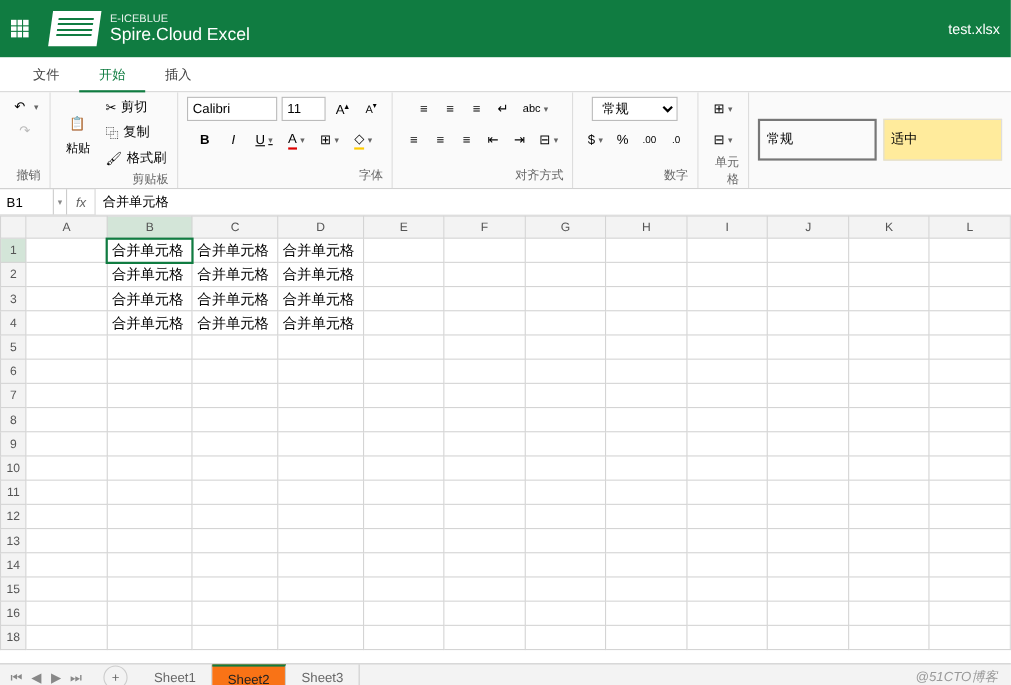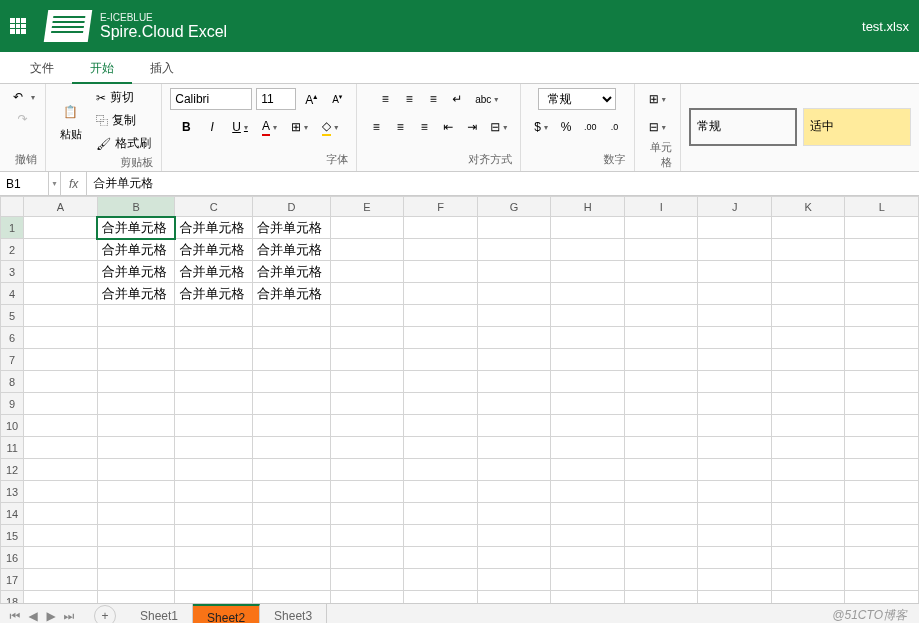--- a/index.html
+++ b/index.html
@@ -520,35 +520,20 @@
           <td></td>
           <td></td>
           <td></td>
           <td></td>
           <td></td>
           <td></td>
           <td></td>
           <td></td>
         </tr>
         <tr>
-          <th class="row-hdr">17</th>
-          <td></td>
-          <td></td>
-          <td></td>
-          <td></td>
-          <td></td>
-          <td></td>
-          <td></td>
-          <td></td>
-          <td></td>
-          <td></td>
-          <td></td>
-          <td></td>
-        </tr>
-        <tr>
           <th class="row-hdr">18</th>
           <td></td>
           <td></td>
           <td></td>
           <td></td>
           <td></td>
           <td></td>
           <td></td>
           <td></td>
           <td></td>

